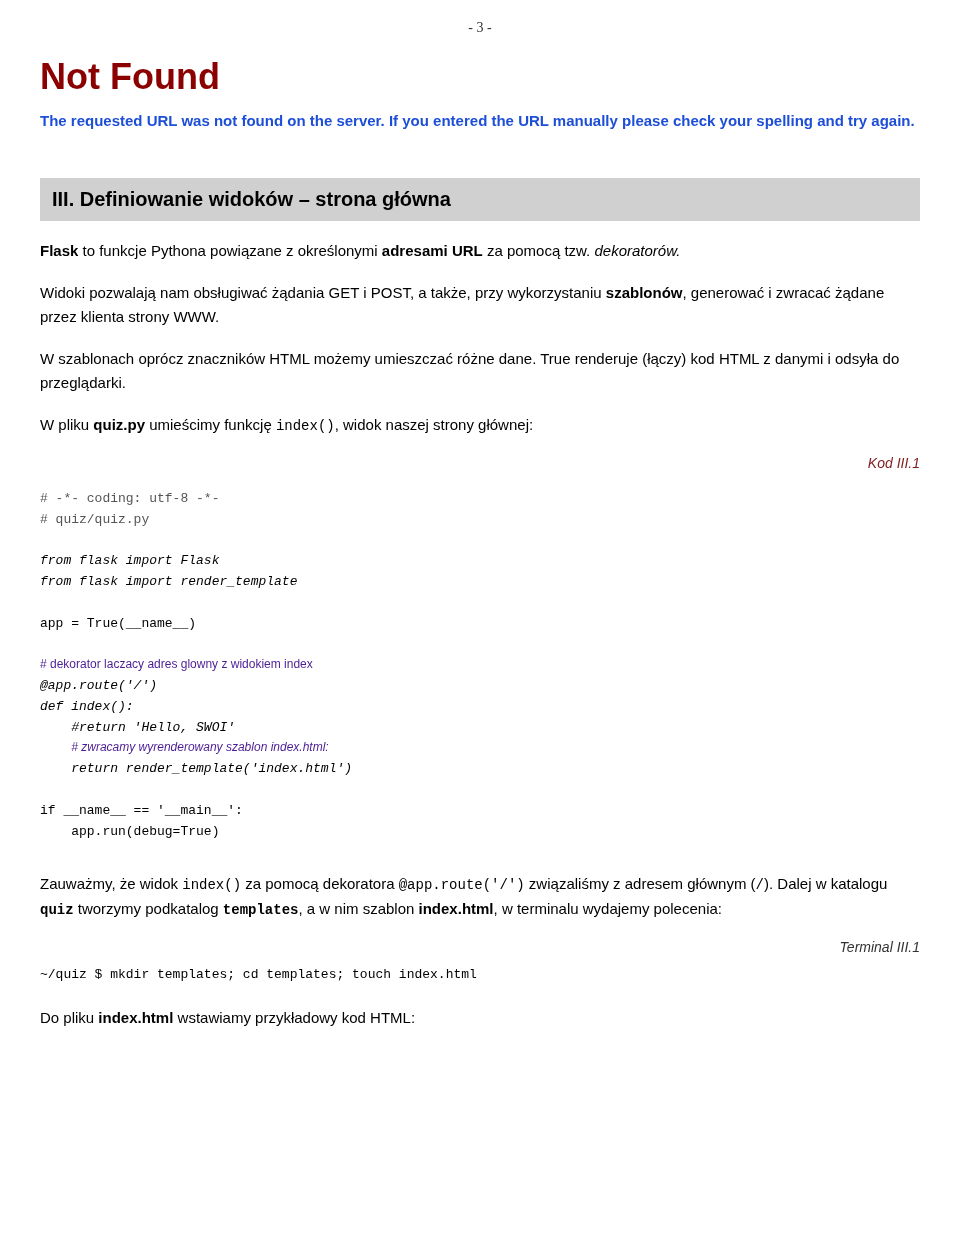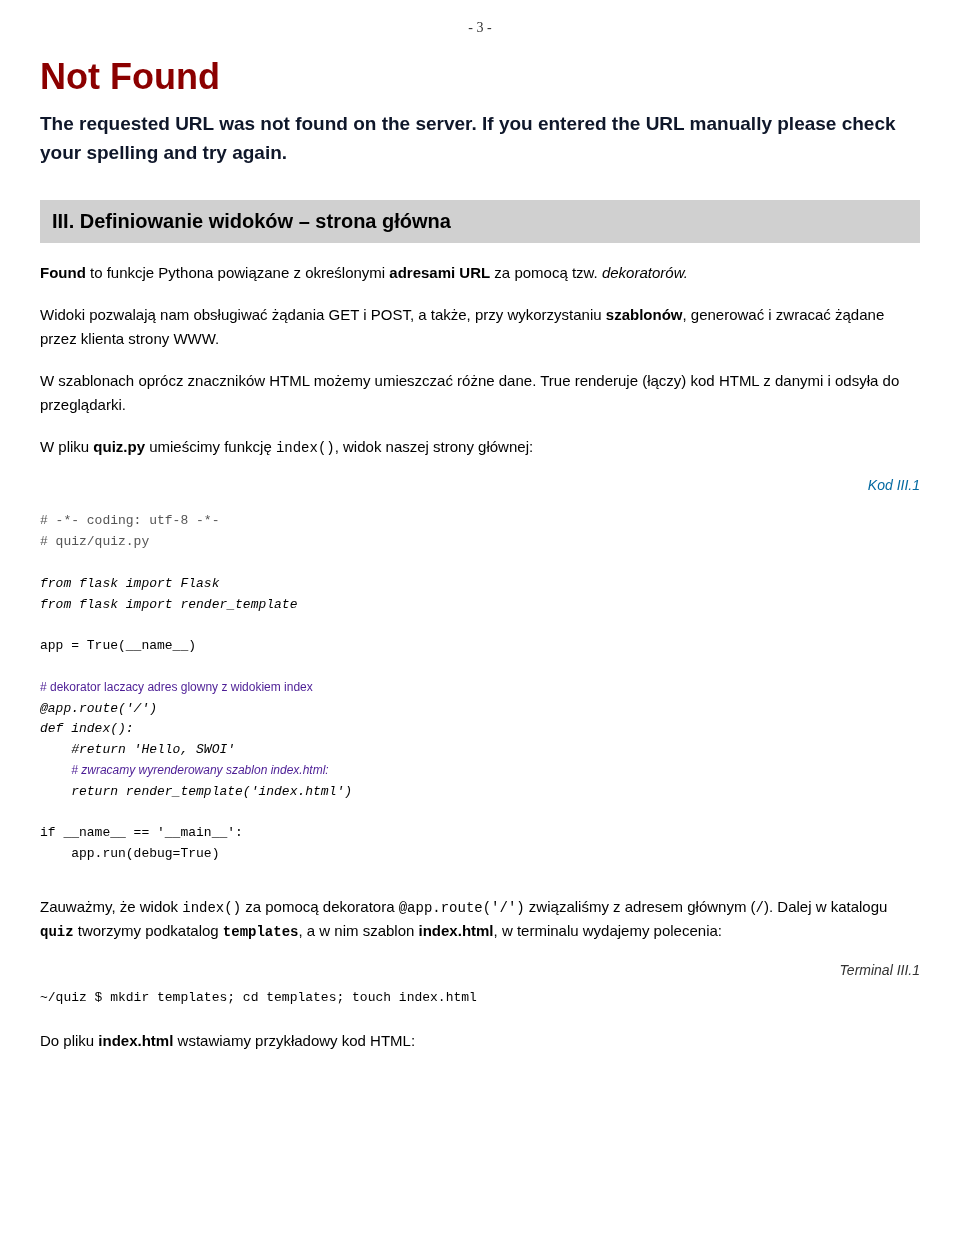--- a/index.html
+++ b/index.html
@@ -22,24 +22,24 @@
     .not-found-title {
       font-family: Arial, sans-serif;
       font-size: 36px;
       font-weight: 900;
       color: #8B0000;
       margin-bottom: 12px;
     }
 
     .not-found-subtitle {
       font-family: Arial, sans-serif;
-      font-size: 19px;
+      font-size: 15px;
       font-weight: bold;
-      color: #0f172a;
-      margin-bottom: 33px;
+      color: #1d4ed8;
+      margin-bottom: 45px;
       line-height: 1.5;
     }
 
     .section-header {
       background-color: #d0d0d0;
       padding: 10px 12px;
       font-size: 20px;
       font-weight: bold;
       font-family: Arial, sans-serif;
       margin-bottom: 18px;
@@ -57,21 +57,21 @@
     }
 
     .body-text i, .body-text em {
     }
 
     .code-label {
       font-family: Arial, sans-serif;
       font-style: italic;
       font-size: 14px;
       float: right;
-      color: #0369a1;
+      color: #7f1d1d;
       margin-bottom: 4px;
     }
 
     .code-block {
       font-family: 'Courier New', Courier, monospace;
       font-size: 13px;
       background: #fff;
       padding: 14px 0;
       margin-bottom: 16px;
       line-height: 1.6;
@@ -128,21 +128,21 @@
 
 <div class="page-number">- 3 -</div>
 
 <h1 class="not-found-title">Not Found</h1>
 
 <p class="not-found-subtitle">The requested URL was not found on the server. If you entered the URL manually please check your spelling and try again.</p>
 
 <div class="section-header">III. Definiowanie widoków – strona główna</div>
 
 <p class="body-text section-gap">
-  <strong>Found</strong> to funkcje Pythona powiązane z określonymi <strong>adresami URL</strong> za pomocą tzw. <em>dekoratorów.</em>
+  <strong>Flask</strong> to funkcje Pythona powiązane z określonymi <strong>adresami URL</strong> za pomocą tzw. <em>dekoratorów.</em>
 </p>
 
 <p class="body-text section-gap">
   Widoki pozwalają nam obsługiwać żądania GET i POST, a także, przy wykorzystaniu <strong>szablonów</strong>, generować i zwracać żądane przez klienta strony WWW.
 </p>
 
 <p class="body-text section-gap">
   W szablonach oprócz znaczników HTML możemy umieszczać różne dane. True renderuje (łączy) kod HTML z danymi i odsyła do przeglądarki.
 </p>
 

